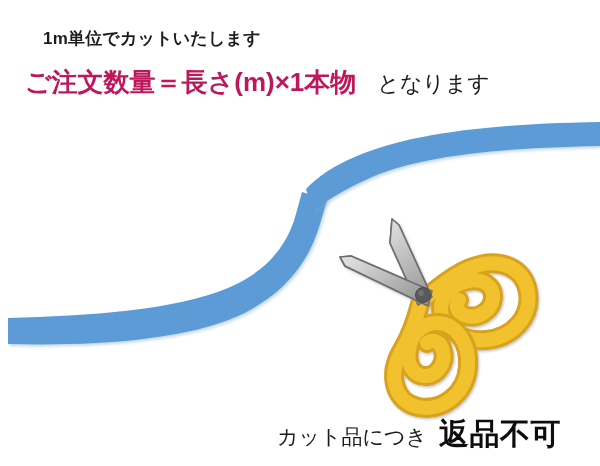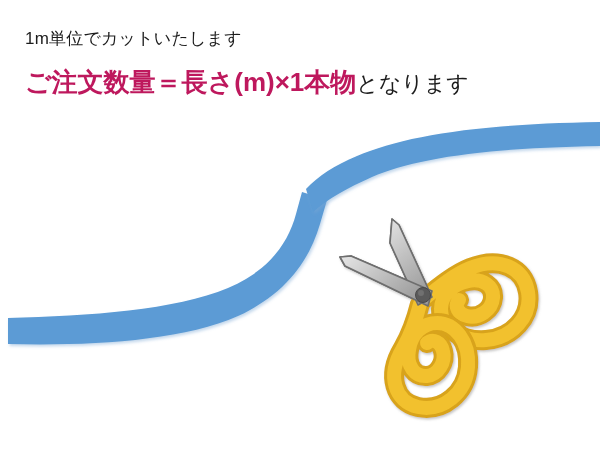--- a/index.html
+++ b/index.html
@@ -17,41 +17,42 @@
     background: #ffffff;
     overflow: hidden;
   }
   .txt {
     position: absolute;
     white-space: nowrap;
     color: #1a1a1a;
     line-height: 1;
   }
   #line1 {
-    left: 25px;
+    left: 43px;
     top: 30px;
     font-size: 17px;
     letter-spacing: 0.2px;
     color: #1c1c1c;
+    font-weight: bold;
   }
   #line2 {
     left: 25px;
     top: 68px;
     font-size: 26px;
     font-weight: bold;
     line-height: 1.15;
   }
   #line2 .red {
     color: #be185d;
   }
   #line2 .blk {
     color: #1c1c1c;
     font-size: 22px;
     font-weight: normal;
-    margin-left: 0;
+    margin-left: 21px;
     text-align: center;
   }
   #footnote {
     left: 277px;
     top: 419px;
     font-size: 21px;
     color: #1c1c1c;
   }
   #footnote .strong {
     font-size: 30px;
@@ -189,14 +190,17 @@
       <circle cx="421" cy="293" r="3" fill="#6f6f6f"></circle>
     </g>
   </svg>
 
   <div class="txt" id="line1">1m単位でカットいたします</div>
 
   <div class="txt" id="line2">
     <span class="red">ご注文数量＝長さ(m)×1本物</span><span class="blk">となります</span>
   </div>
 
+  <div class="txt" id="footnote">
+    <span>カット品につき</span><span class="strong">返品不可</span>
+  </div>
 
 </div>
 
 </body></html>

